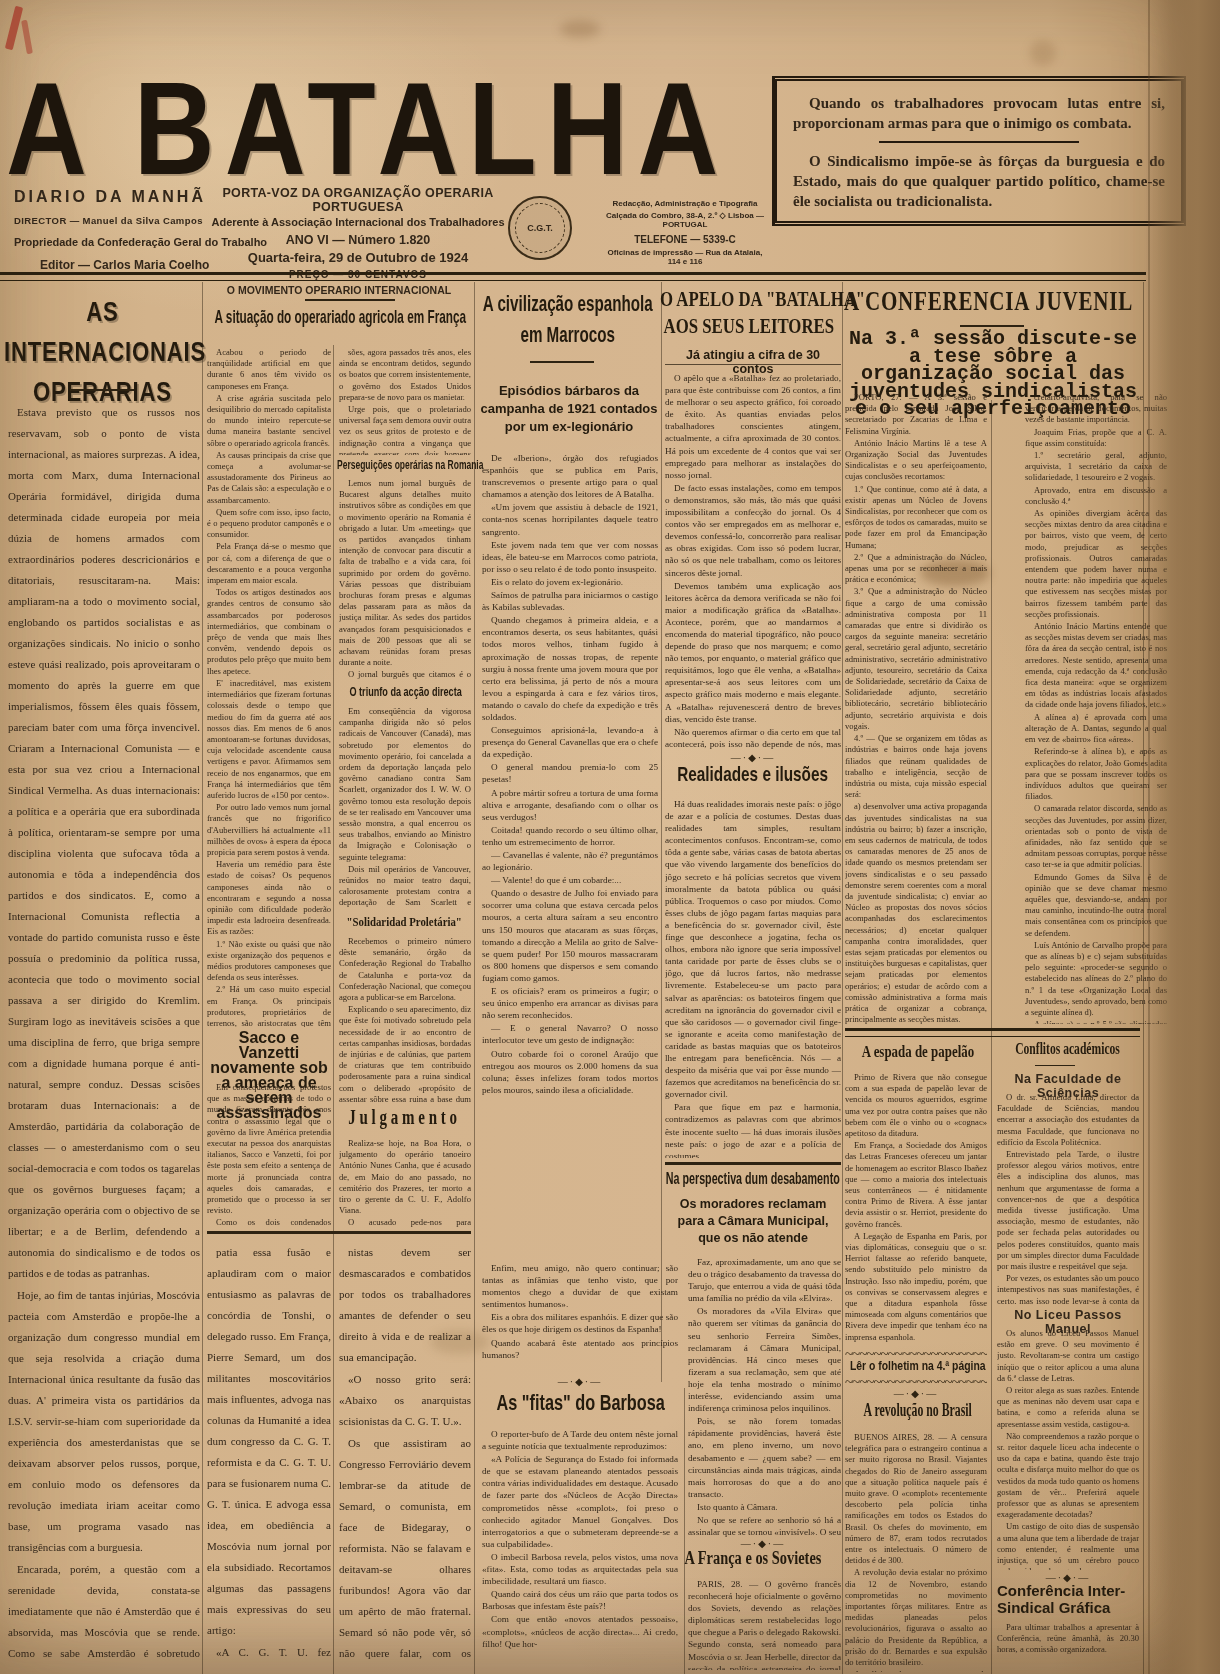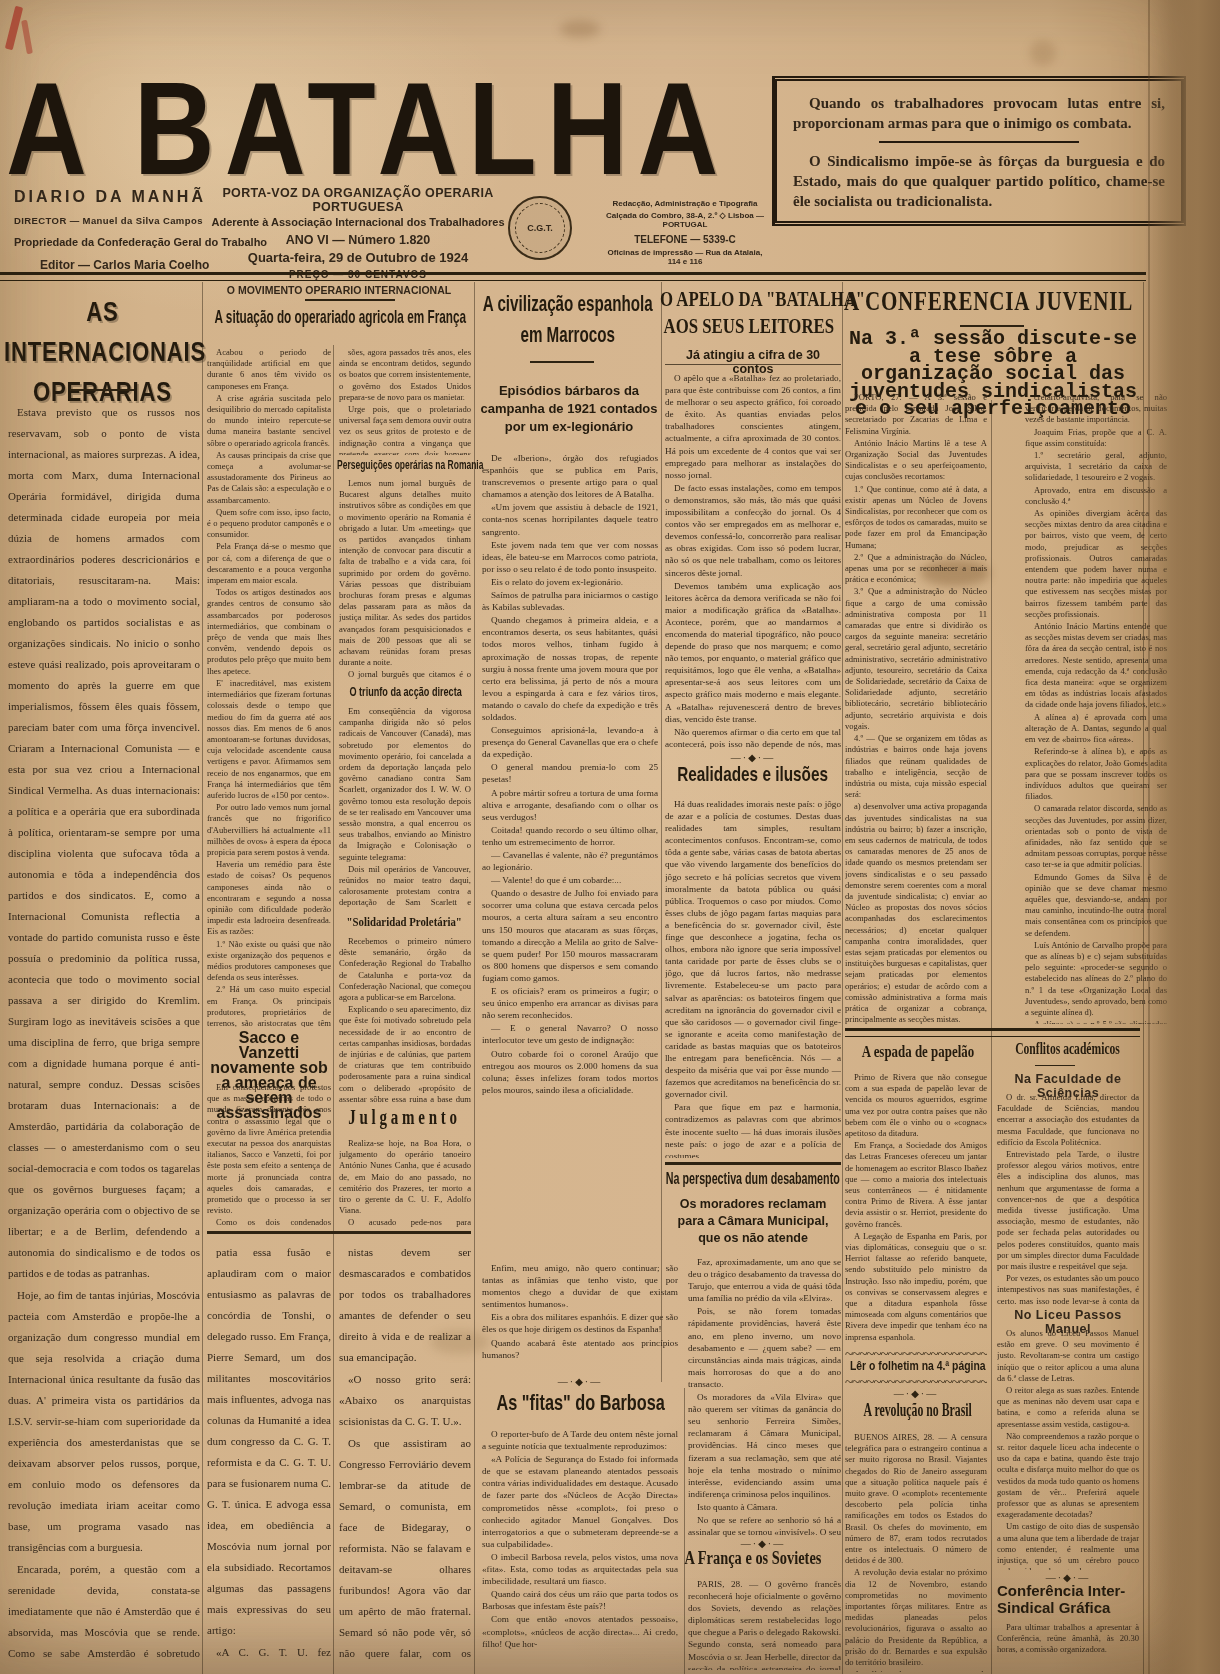--- a/index.html
+++ b/index.html
@@ -300,22 +300,22 @@
   <div class="bcol t-wd" style="left:665px;top:798px;width:176px;height:360px;">
       <p>Há duas realidades imorais neste país: o jôgo de azar e a polícia de costumes. Destas duas realidades tam simples, resultam acontecimentos confusos. Encontram-se, como tôda a gente sabe, várias casas de batota abertas que vão vivendo largamente dos benefícios do jôgo secreto e há polícias secretos que vivem imoralmente da batota pública ou quási pública. Troquemos o caso por miudos. Como êsses clubs de jôgo pagam fartas maquias para a beneficência do sr. governador civil, êste finge que desconhece a jogatina, fecha os olhos, embora não ignore que seria impossível tanta caridade por parte de êsses clubs se o jôgo, que dá lucros fartos, não medrasse livremente. Estabeleceu-se um pacto para salvar as aparências: os batoteiros fingem que acreditam na ignorância do governador civil e que são caridosos — o governador civil finge-se ignorante e aceita como manifestação de caridade as bastas maquias que os batoteiros lhe entregam para beneficência. Nós — a despeito da miséria que vai por êsse mundo — fazemos que acreditamos na beneficência do sr. governador civil.</p>
       <p>Para que fique em paz e harmonia, contradizemos as palavras com que abrimos êste inocente suelto — há duas imorais ilusões neste país: o jogo de azar e a polícia de costumes...</p>
     </div>
 
   <div class="thick" style="left:665px;top:1162px;width:176px;"></div>
   <div class="cond nowrap h-desab">Na perspectiva dum desabamento</div>
   <div class="subdeck sub-desab">Os moradores reclamam para a Câmara Municipal, que os não atende</div>
   <div class="bcol t-wd" style="left:688px;top:1256px;width:153px;height:282px;">
       <p>Faz, aproximadamente, um ano que se deu o trágico desabamento da travessa do Tarujo, que enterrou a vida de quási tôda uma família no prédio da vila «Elvira».</p>
+      <p>Os moradores da «Vila Elvira» que não querem ser vítimas da ganância do seu senhorio Ferreira Simões, reclamaram á Câmara Municipal, providências. Há cinco meses que fizeram a sua reclamação, sem que até hoje ela tenha mostrado o mínimo interêsse, evidenciando assim uma indiferença criminosa pelos inquilinos.</p>
       <p>Pois, se não forem tomadas rápidamente providências, haverá êste ano, em pleno inverno, um novo desabamento e — ¿quem sabe? — em circunstâncias ainda mais trágicas, ainda mais horrorosas do que a do ano transacto.</p>
-      <p>Os moradores da «Vila Elvira» que não querem ser vítimas da ganância do seu senhorio Ferreira Simões, reclamaram á Câmara Municipal, providências. Há cinco meses que fizeram a sua reclamação, sem que até hoje ela tenha mostrado o mínimo interêsse, evidenciando assim uma indiferença criminosa pelos inquilinos.</p>
       <p>Isto quanto à Câmara.</p>
       <p>No que se refere ao senhorio só há a assinalar que se tornou «invisível». O seu advogado, êsse respondeu aos inquilinos que sim, que fôssem reclamar à Câmara «que haviam de ganhar muito com isso». Pelo visto o advog​ado tem razão.</p>
     </div>
 
   <div class="orn" style="left:688px;top:1538px;width:150px;"></div>
   <div class="serifhead nowrap h-sovietes">A França e os Sovietes</div>
   <div class="bcol t-wd" style="left:688px;top:1578px;width:153px;height:92px;">
       <p>PARIS, 28. — O govêrno francês reconhecerá hoje oficialmente o govêrno dos Soviets, devendo as relações diplomáticas serem restabelecidas logo que chegue a Paris o delegado Rakowski. Segundo consta, será nomeado para Moscóvia o sr. Jean Herbelle, director da secção da política estrangeira do jornal Le Temps.</p>
     </div>
 

